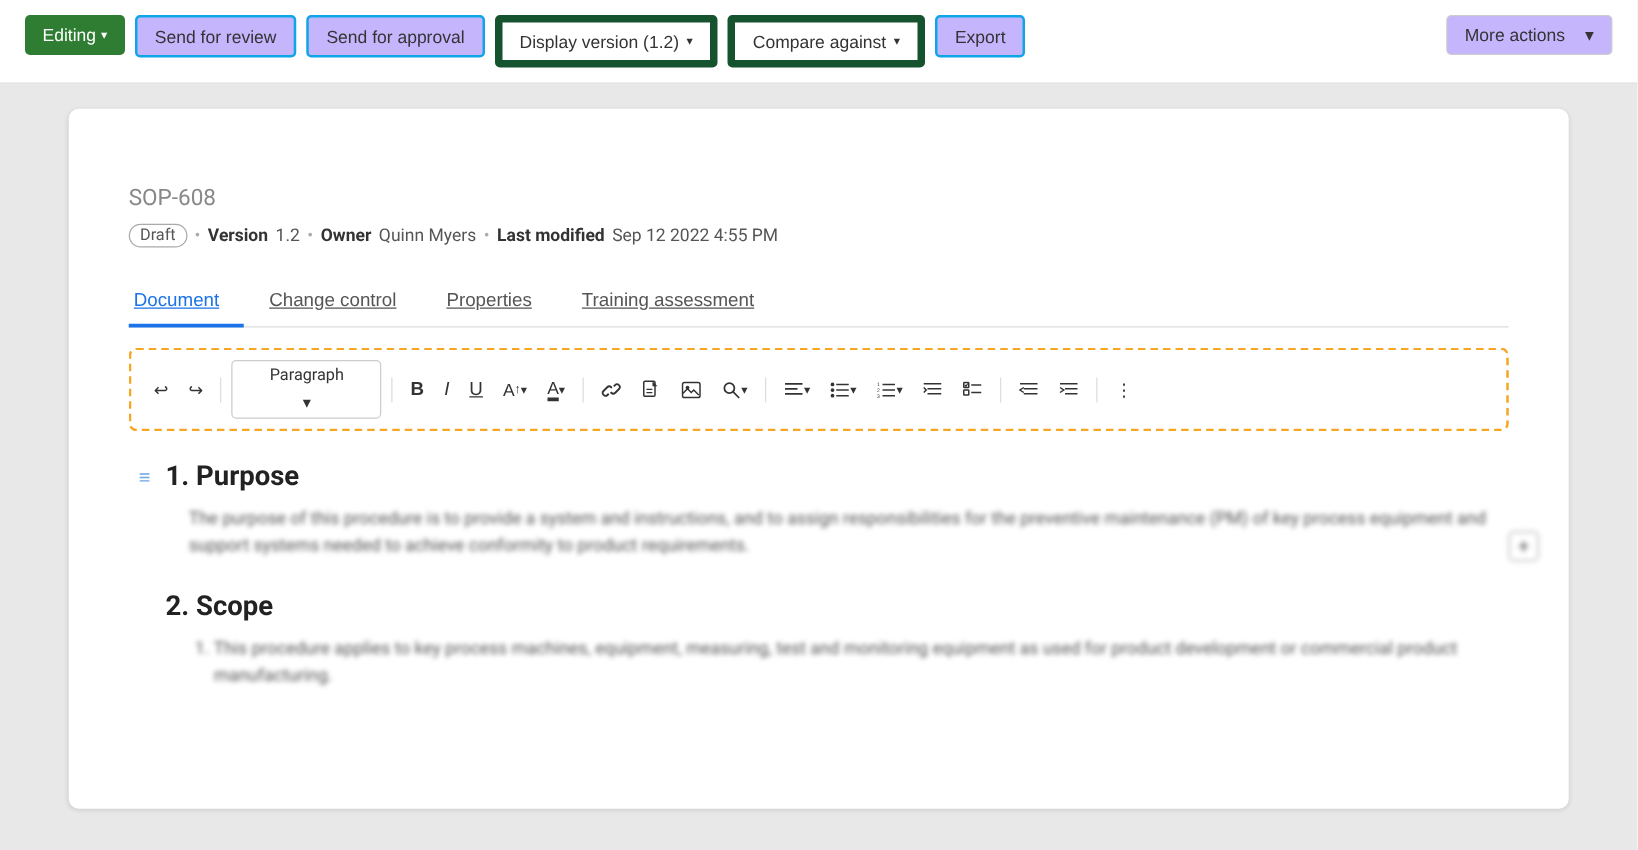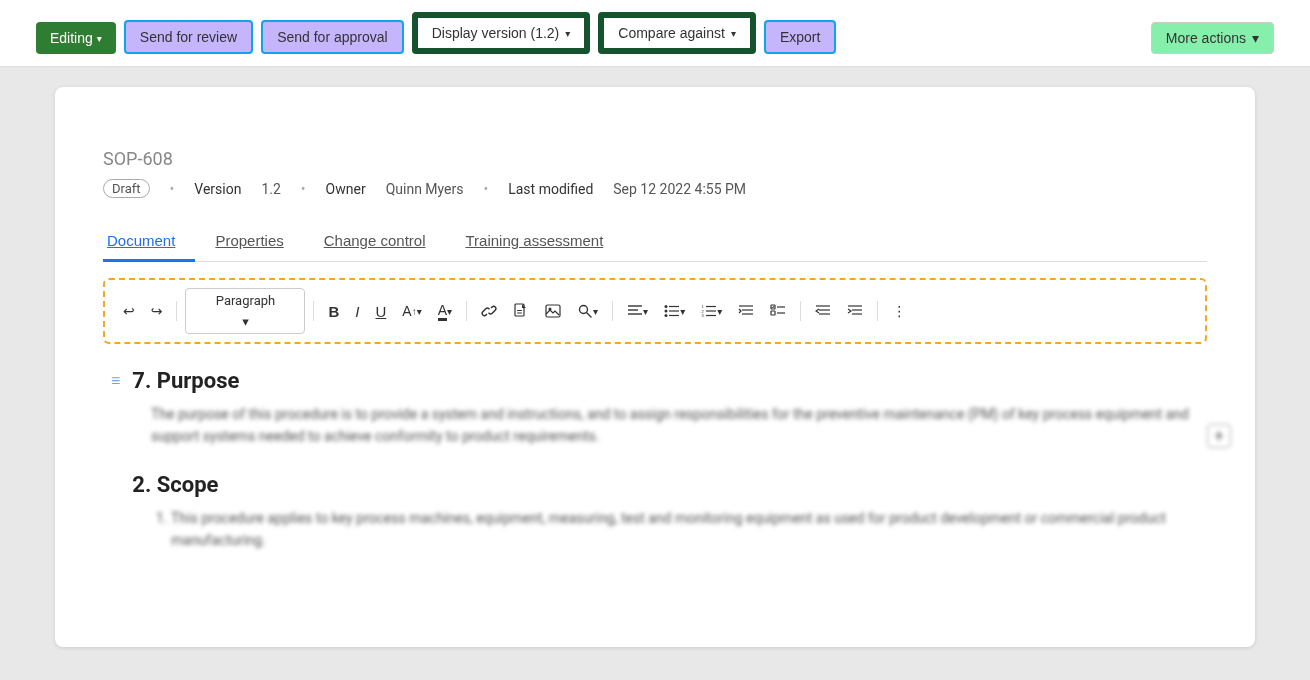--- a/index.html
+++ b/index.html
@@ -8,23 +8,23 @@
       background: #e8e8e8;
       min-height: 680px;
       display: flex;
       flex-direction: column;
     }
 
     
     .top-toolbar {
       background: #fff;
       border-bottom: 1px solid #ddd;
-      padding: 12px 36px;
-      display: flex;
-      align-items: flex-end;
+      padding: 12px 20px;
+      display: flex;
+      align-items: flex-start;
       gap: 8px;
       flex-shrink: 0;
     }
     .btn-editing {
       background: #2e7d32;
       color: #fff;
       border: none;
       border-radius: 4px;
       padding: 8px 14px;
       font-size: 14px;
@@ -54,30 +54,30 @@
       color: #333;
       cursor: pointer;
       display: flex;
       align-items: center;
       gap: 6px;
       white-space: nowrap;
     }
     .btn-dropdown .chevron { font-size: 10px; }
     .spacer { flex: 1; }
     .btn-more-actions {
-      background: #86efac;
+      background: #c4b5fd;
       border: 1px solid #ccc;
       border-radius: 4px;
       padding: 7px 14px;
       font-size: 14px;
       color: #333;
       cursor: pointer;
       display: flex;
       align-items: center;
-      gap: 6px;
+      gap: 16px;
     }
 
     
     .main-content {
       flex: 1;
       padding: 20px;
       display: flex;
       justify-content: center;
       align-items: flex-start;
     }
@@ -106,31 +106,31 @@
       font-weight: 400;
       color: #888;
       margin-top: 25px;
     }
     .doc-meta {
       font-size: 14px;
       color: #555;
       margin-bottom: 24px;
       display: flex;
       align-items: center;
-      gap: 20px;
+      gap: 6px;
     }
     .meta-draft {
       border: 1px solid #aaa;
       border-radius: 12px;
       padding: 1px 8px;
       font-size: 13px;
       color: #555;
     }
     .meta-sep { color: #aaa; }
-    .meta-bold { font-weight: 400; color: #333; }
+    .meta-bold { font-weight: 700; color: #333; }
 
     
     .tabs {
       display: flex;
       gap: 0;
       border-bottom: 1px solid #ddd;
       margin-bottom: 16px;
     }
     .tab {
       padding: 10px 20px;
@@ -307,22 +307,22 @@
       <span class="meta-sep">•</span>
       <span class="meta-bold">Owner</span>
       <span>Quinn Myers</span>
       <span class="meta-sep">•</span>
       <span class="meta-bold">Last modified</span>
       <span>Sep 12 2022 4:55 PM</span>
     </div>
 
     <div class="tabs">
       <button class="tab active">Document</button>
+      <button class="tab">Change control</button>
       <button class="tab">Properties</button>
-      <button class="tab">Change control</button>
       <button class="tab">Training assessment</button>
     </div>
 
     <div class="editor-toolbar">
       <button class="toolbar-btn" title="Undo">↩</button>
       <button class="toolbar-btn" title="Redo">↪</button>
 
       <div class="toolbar-divider"></div>
 
       <div class="para-select">
@@ -452,21 +452,21 @@
 
       <div class="toolbar-divider"></div>
 
       <button class="toolbar-btn">⋮</button>
     </div>
 
     <div class="doc-body">
 
       <div class="section-header">
         <span class="section-drag">≡</span>
-        <span class="section-title">7. Purpose</span>
+        <span class="section-title">1. Purpose</span>
       </div>
       <div class="section-body section-body-with-add">
         <p>The purpose of this procedure is to provide a system and instructions, and to assign responsibilities for the preventive maintenance (PM) of key process equipment and support systems needed to achieve conformity to product requirements.</p>
         <div class="add-btn">+</div>
       </div>
 
       <div class="section-header">
         <span class="section-drag" style="visibility:hidden;">≡</span>
         <span class="section-title">2. Scope</span>
       </div>

